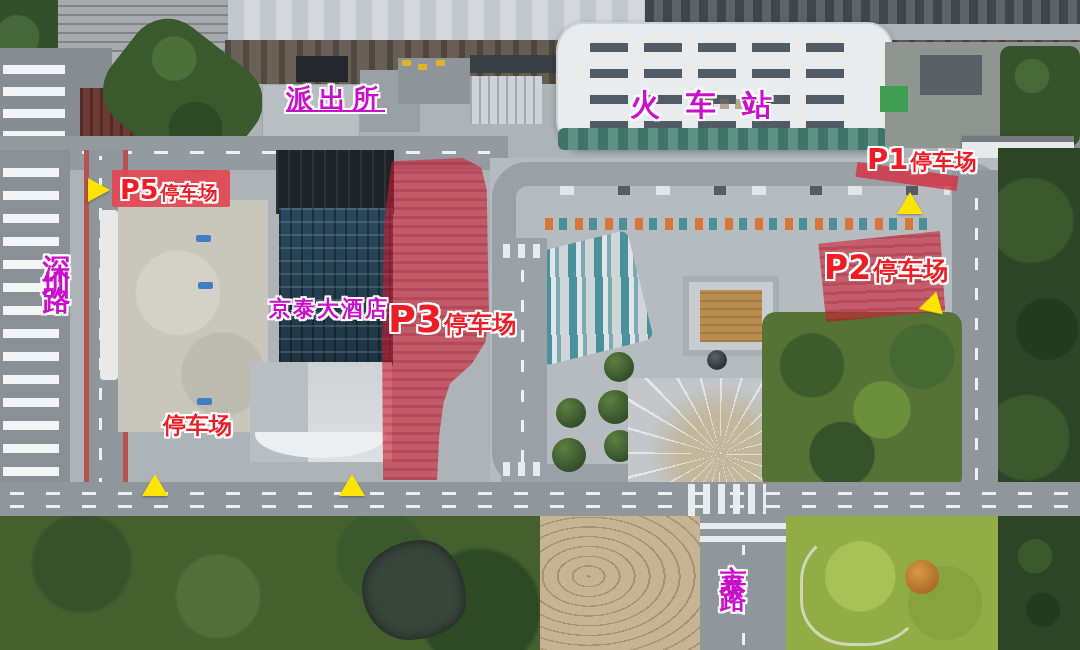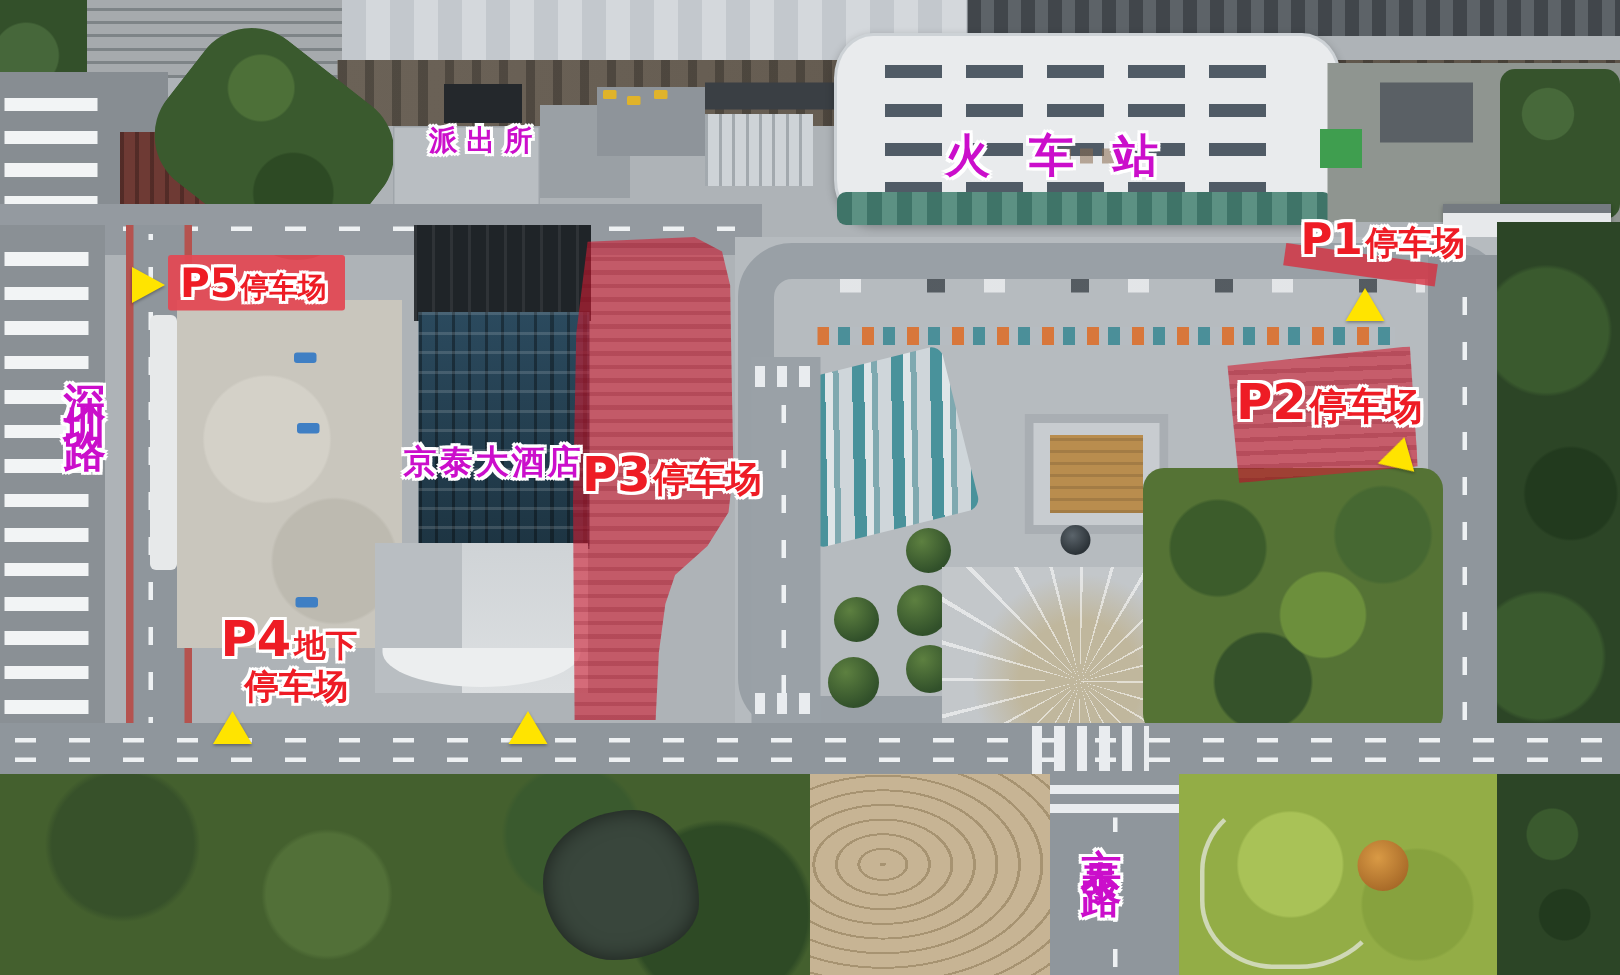--- a/index.html
+++ b/index.html
@@ -168,32 +168,32 @@
     text-shadow:-2px -2px 0 #fff,2px -2px 0 #fff,-2px 2px 0 #fff,2px 2px 0 #fff,
                 0 -2px 0 #fff,0 2px 0 #fff,-2px 0 0 #fff,2px 0 0 #fff;}
   .magenta{color:#cb0ecb;}
   .red{color:#ee1c25;}
   .station-title{left:630px;top:90px;font-size:30px;letter-spacing:26px;}
   .longxi{left:213px;top:139px;font-size:30px;letter-spacing:22px;}
   .longteng{left:415px;top:479px;font-size:30px;letter-spacing:24px;}
   .vroad{writing-mode:vertical-rl;letter-spacing:16px;}
   .shenzhen{left:42px;top:232px;font-size:28px;}
   .jingtailu{left:720px;top:543px;font-size:27px;letter-spacing:10px;}
-  .paichusuo{left:286px;top:85px;font-size:19px;letter-spacing:6px;}
+  .paichusuo{left:286px;top:85px;font-size:27px;letter-spacing:6px;text-decoration:underline;}
   .qichezhan{left:269px;top:298px;font-size:22px;letter-spacing:2px;}
   .dajiudian{left:228px;top:419px;font-size:25px;letter-spacing:3px;}
   .plabel .pcode{font-size:31px;}
   .plabel .psuffix{font-size:23px;}
   .plabel{display:flex;align-items:baseline;gap:2px;}
   .p1-label{left:867px;top:145px;}
   .p1-label .pcode{font-size:29px;} .p1-label .psuffix{font-size:22px;}
   .p2-label{left:824px;top:251px;}
   .p2-label .pcode{font-size:33px;} .p2-label .psuffix{font-size:25px;}
   .p3-label{left:388px;top:300px;}
-  .p3-label .pcode{font-size:32px;} .p3-label .psuffix{font-size:24px;}
+  .p3-label .pcode{font-size:38px;} .p3-label .psuffix{font-size:24px;}
   .p5-label{left:120px;top:176px;}
   .p5-label .pcode{font-size:27px;} .p5-label .psuffix{font-size:19px;}
   .p4-label{left:147px;top:409px;}
   .p4-label .row1{display:flex;align-items:baseline;gap:2px;}
   .p4-label .pcode{font-size:33px;}
   .p4-label .pmid{font-size:21px;}
   .p4-label .row2{margin-top:5px;margin-left:16px;font-size:23px;}
 </style>
 </head>
 <body>
@@ -309,24 +309,20 @@
   </div>
   <div class="a lbl red plabel p2-label">
     <span class="pcode">P2</span>
     <span class="psuffix">停车场</span>
   </div>
   <div class="a lbl red plabel p3-label">
     <span class="pcode">P3</span>
     <span class="psuffix">停车场</span>
   </div>
   <div class="a lbl red p4-label">
-    <div class="row1">
-      <span class="pcode">P4</span>
-      <span class="pmid">地下</span>
-    </div>
     <div class="row2">停车场</div>
   </div>
   <div class="a lbl red plabel p5-label">
     <span class="pcode">P5</span>
     <span class="psuffix">停车场</span>
   </div>
 
 </div>
 
 </body></html>

